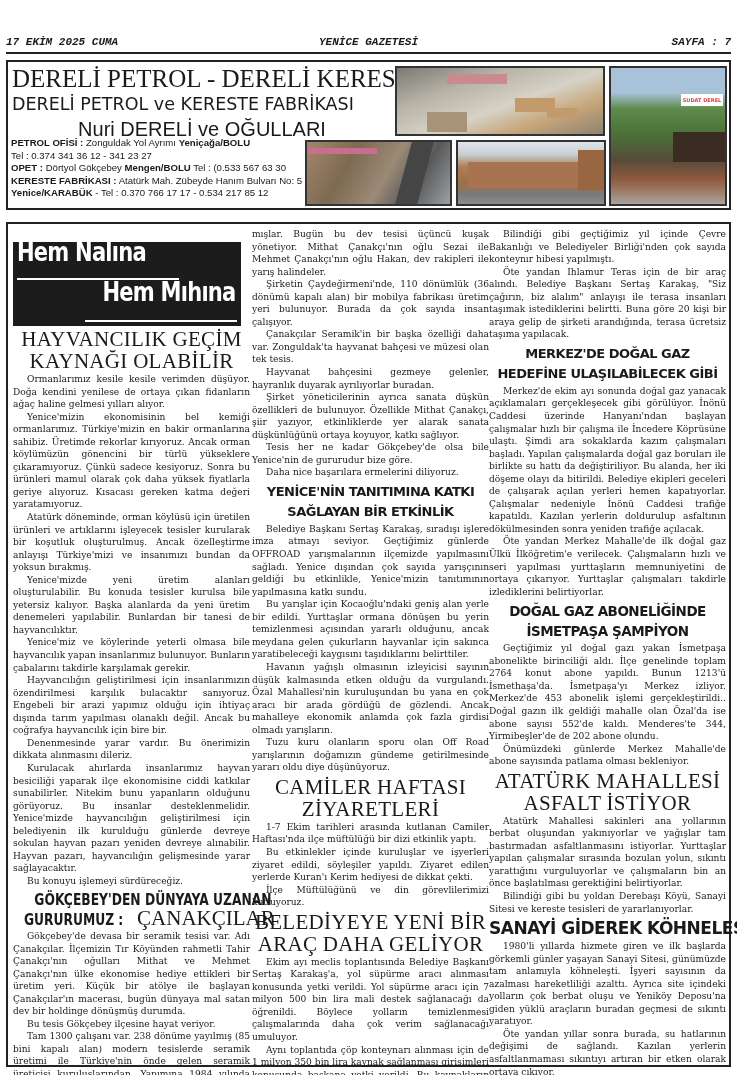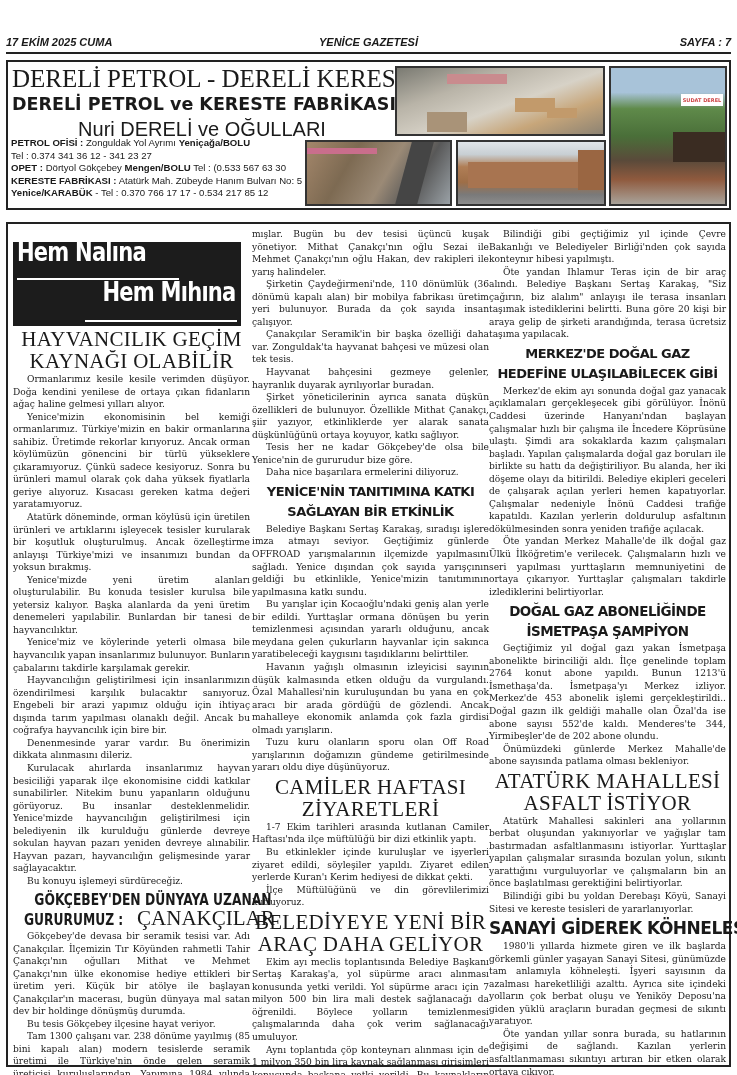--- a/index.html
+++ b/index.html
@@ -1,23 +1,23 @@
 <!DOCTYPE html>
 <html><head>
 <meta charset="utf-8">
 <style>
   html, body { margin:0; padding:0; background:#fff; }
   body { width:737px; height:1075px; position:relative; overflow:hidden; font-family:"DejaVu Serif", serif; color:#1a1a1a; }
-  .hdr { position:absolute; left:6px; right:6px; top:36px; height:16px; border-bottom:2px solid #222; font-family:Liberation Sans, sans-serif; font-weight:bold; font-style:italic; font-size:11px; }
+  .hdr { position:absolute; left:6px; right:6px; top:36px; height:16px; border-bottom:2px solid #222; font-family:Liberation Mono, monospace; font-weight:bold; font-style:italic; font-size:11px; }
   .hdr span { position:absolute; top:0; }
   .hdr .l { left:0; } .hdr .c { left:50%; transform:translateX(-50%); } .hdr .r { right:0; }
 
   .ad { position:absolute; left:6px; top:60px; width:725px; height:150px; border:2px solid #222; box-sizing:border-box; }
   .ad-t1 { position:absolute; left:4px; top:3px; width:380px; text-align:center; font-family:"Liberation Serif", serif; font-size:25px; letter-spacing:0px; white-space:nowrap; }
-  .ad-t2 { position:absolute; left:4px; top:32px; width:380px; text-align:right; font-family:"DejaVu Sans", sans-serif; font-weight:bold; font-size:17.5px; white-space:nowrap; }
+  .ad-t2 { position:absolute; left:4px; top:32px; width:380px; text-align:left; font-family:"DejaVu Sans", sans-serif; font-weight:normal; font-size:17.5px; white-space:nowrap; }
   .ad-t3 { position:absolute; left:4px; top:56px; width:380px; text-align:center; font-family:"Liberation Sans", sans-serif; font-size:20px; }
   .ad-info { position:absolute; left:3px; top:75px; font-family:"Liberation Sans", sans-serif; font-size:9.6px; line-height:12.6px; white-space:nowrap; }
   .ad-info b { font-weight:bold; }
   .photo { position:absolute; border:2px solid #333; box-sizing:border-box; overflow:hidden; }
   .p1 { left:387px; top:4px; width:210px; height:70px; background:linear-gradient(160deg,#7a7a72 0%,#b9b4a8 30%,#d7d2c7 55%,#c7a67a 75%,#8d8373 100%); }
   .p2 { left:297px; top:78px; width:147px; height:66px; background:linear-gradient(120deg,#a4876b 0%,#7d6a52 30%,#9b8a76 55%,#585858 75%,#9aa1a6 100%); }
   .p3 { left:448px; top:78px; width:150px; height:66px; background:linear-gradient(180deg,#dfe4e8 0%,#c8cfd3 20%,#b07e56 40%,#9e6e47 65%,#7a7a7a 85%,#8c8c8c 100%); }
   .p4 { left:601px; top:4px; width:118px; height:140px; background:linear-gradient(180deg,#a8c3d9 0%,#a8c3d9 18%,#5f8a4a 30%,#4a6f39 50%,#5a4a3a 68%,#8f5a3e 82%,#a9a39a 100%); }
   .roof { position:absolute; left:50px; top:6px; width:60px; height:10px; background:#c98b8e; }
   .stack { position:absolute; background:#c29a6b; }

